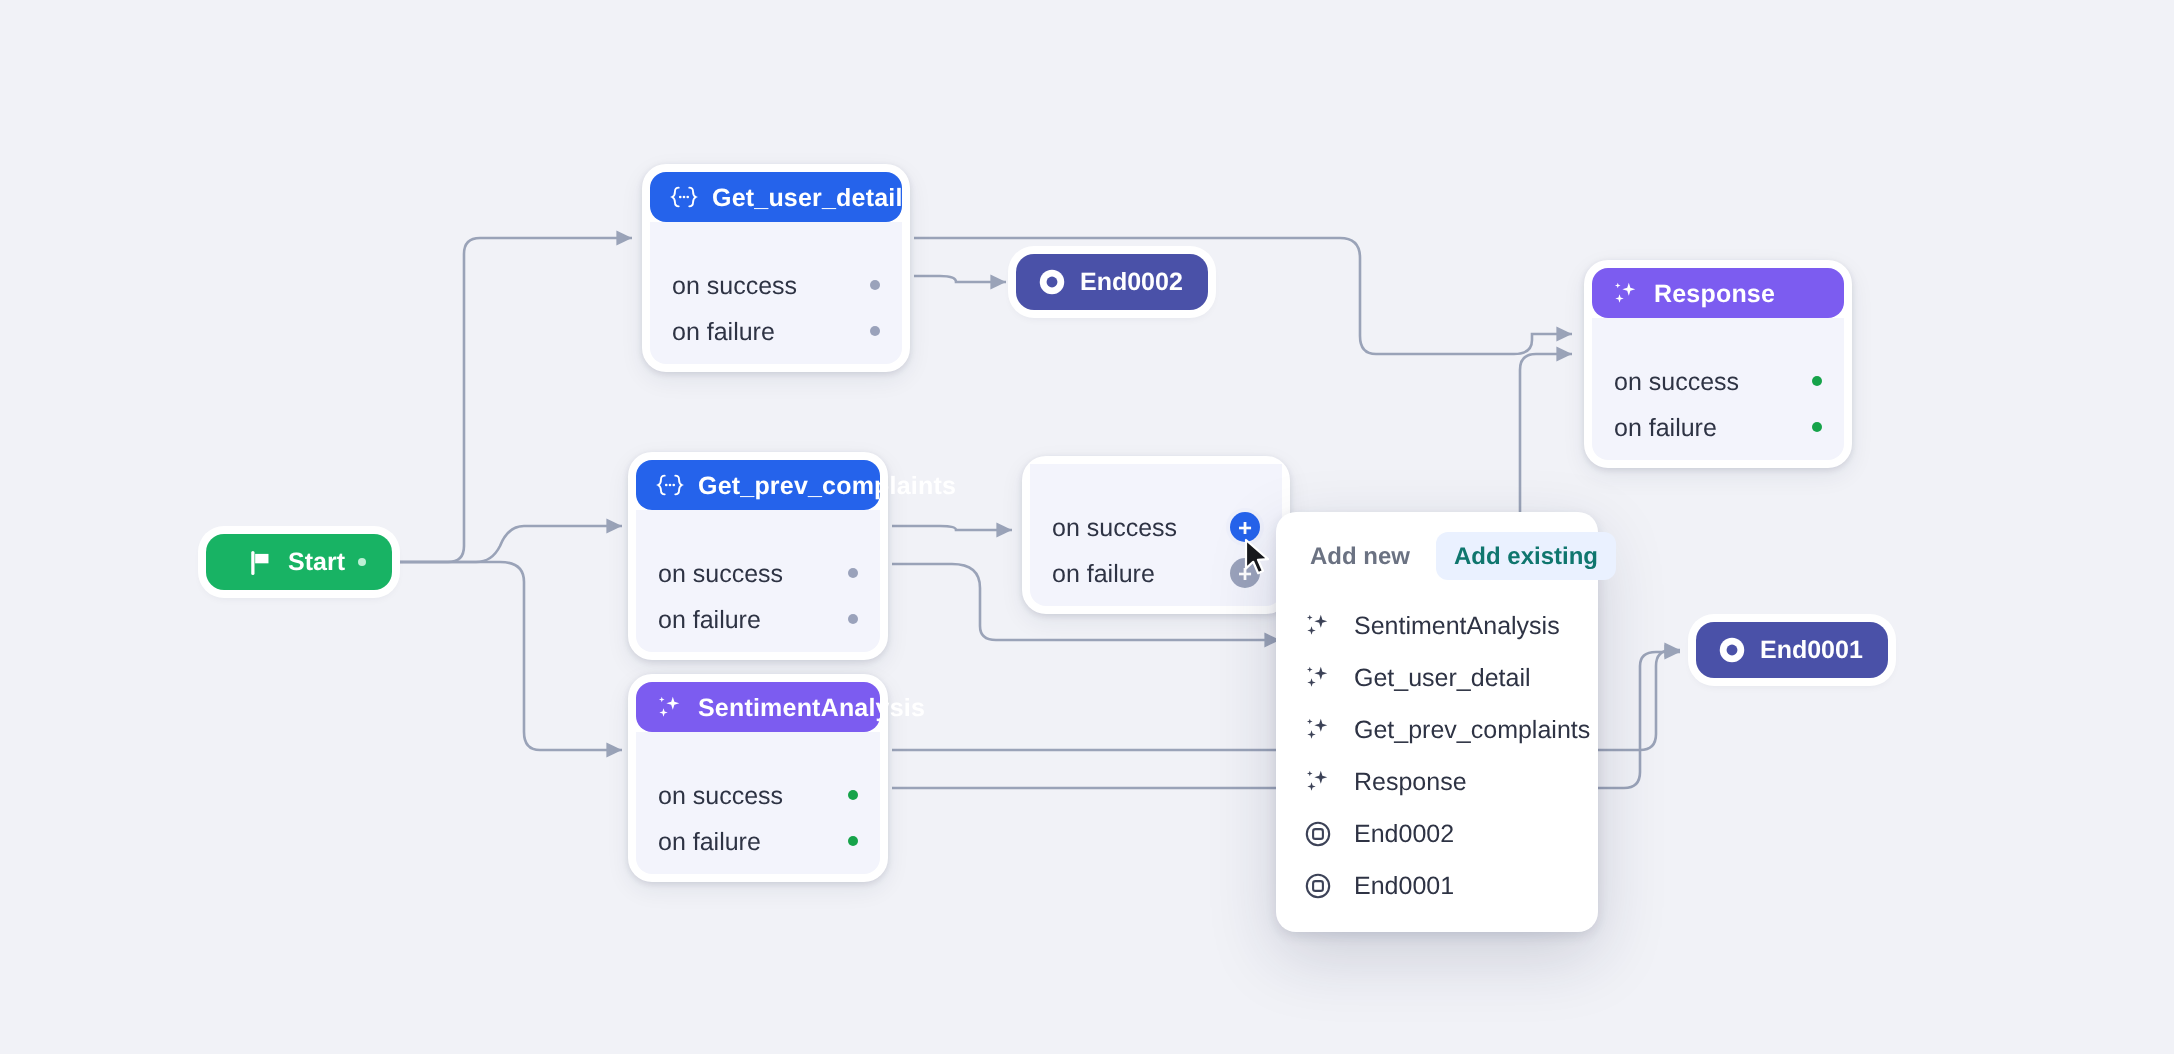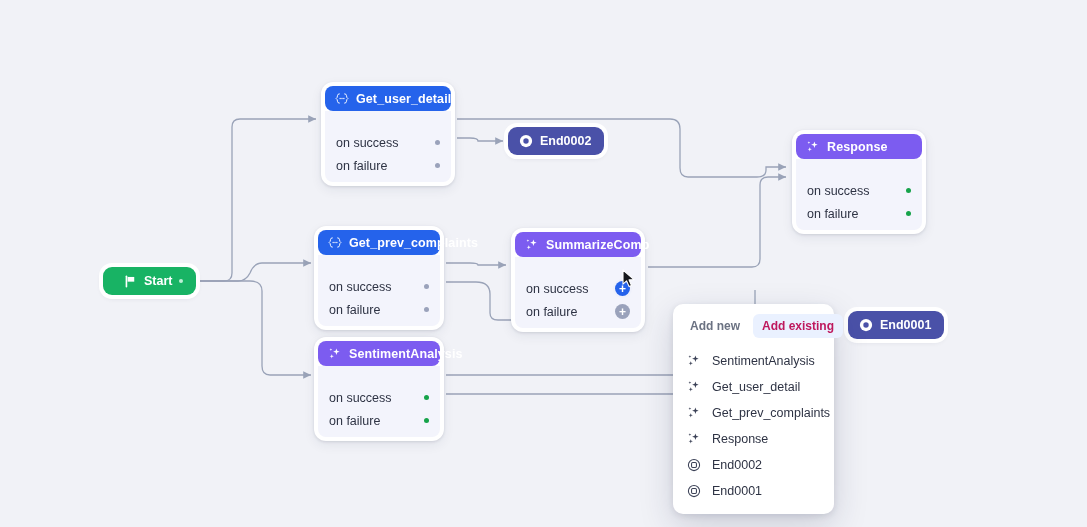--- a/index.html
+++ b/index.html
@@ -85,21 +85,21 @@
     border-radius: 10px;
     box-shadow: 0 2px 6px rgba(30,38,70,.12), 0 12px 34px rgba(30,38,70,.17);
     padding: 8px 0 10px 0;
     width: 161px;
   }
   .menu-tabs { display: flex; align-items: center; gap: 4px; padding: 2px 6px 10px 8px; }
   .tab {
     font-size: 12px; font-weight: bold; padding: 5px 9px; border-radius: 6px;
     color: #6b7282; white-space: nowrap;
   }
-  .tab.active { color: #be185d; background: #eaf1ff; }
+  .tab.active { color: #0f766e; background: #eaf1ff; }
   .menu-item {
     display: flex; align-items: center; gap: 11px;
     padding: 6px 12px 6px 14px;
     font-size: 12.5px;
     color: #2e3344;
     white-space: nowrap;
   }
 
   #cursor { position: absolute; pointer-events: none; }
 </style>
@@ -230,30 +230,20 @@
         <span class="dot dot-gray"></span>
       </div>
       <div class="port">
         <span>on failure</span>
         <span class="dot dot-gray"></span>
       </div>
     </div>
   </div>
 
   <div class="node" style="left:511px; top:228px; width:134px;">
-    <div class="node-head head-purple">
-      <span class="ico">
-        <svg width="14" height="14" viewBox="0 0 16 16">
-            <path d="M9.6 1.6 L10.5 4.4 L13.3 5.3 L10.5 6.2 L9.6 9 L8.7 6.2 L5.9 5.3 L8.7 4.4 Z" fill="#fff"></path>
-            <path d="M4.3 8.2 L4.9 10 L6.7 10.6 L4.9 11.2 L4.3 13 L3.7 11.2 L1.9 10.6 L3.7 10 Z" fill="#fff"></path>
-            <path d="M3.3 1.5 L3.7 2.7 L4.9 3.1 L3.7 3.5 L3.3 4.7 L2.9 3.5 L1.7 3.1 L2.9 2.7 Z" fill="#fff"></path>
-          </svg>
-      </span>
-      <span>SummarizeComp</span>
-    </div>
     <div class="node-body">
       <div class="port">
         <span>on success</span>
         <span class="plus plus-blue">+</span>
       </div>
       <div class="port">
         <span>on failure</span>
         <span class="plus plus-gray">+</span>
       </div>
     </div>
@@ -285,21 +275,21 @@
   <div class="pill" style="left:848px; top:311px;">
     <span class="ico">
       <svg width="14" height="14" viewBox="0 0 16 16">
           <circle cx="8" cy="8" r="7" fill="#fff"></circle>
           <circle cx="8" cy="8" r="3.1" fill="#4a51a8"></circle>
         </svg>
     </span>
     <span>End0001</span>
   </div>
 
-  <div id="menu" style="left:673px; top:256px;margin-top:48px;">
+  <div id="menu" style="left:638px; top:256px;">
     <div class="menu-tabs">
       <div class="tab">Add new</div>
       <div class="tab active">Add existing</div>
     </div>
 
     <div class="menu-item">
       <span class="ico">
         <svg width="14" height="14" viewBox="0 0 16 16">
             <path d="M9.6 1.6 L10.5 4.4 L13.3 5.3 L10.5 6.2 L9.6 9 L8.7 6.2 L5.9 5.3 L8.7 4.4 Z" fill="#3c4257"></path>
             <path d="M4.3 8.2 L4.9 10 L6.7 10.6 L4.9 11.2 L4.3 13 L3.7 11.2 L1.9 10.6 L3.7 10 Z" fill="#3c4257"></path>

